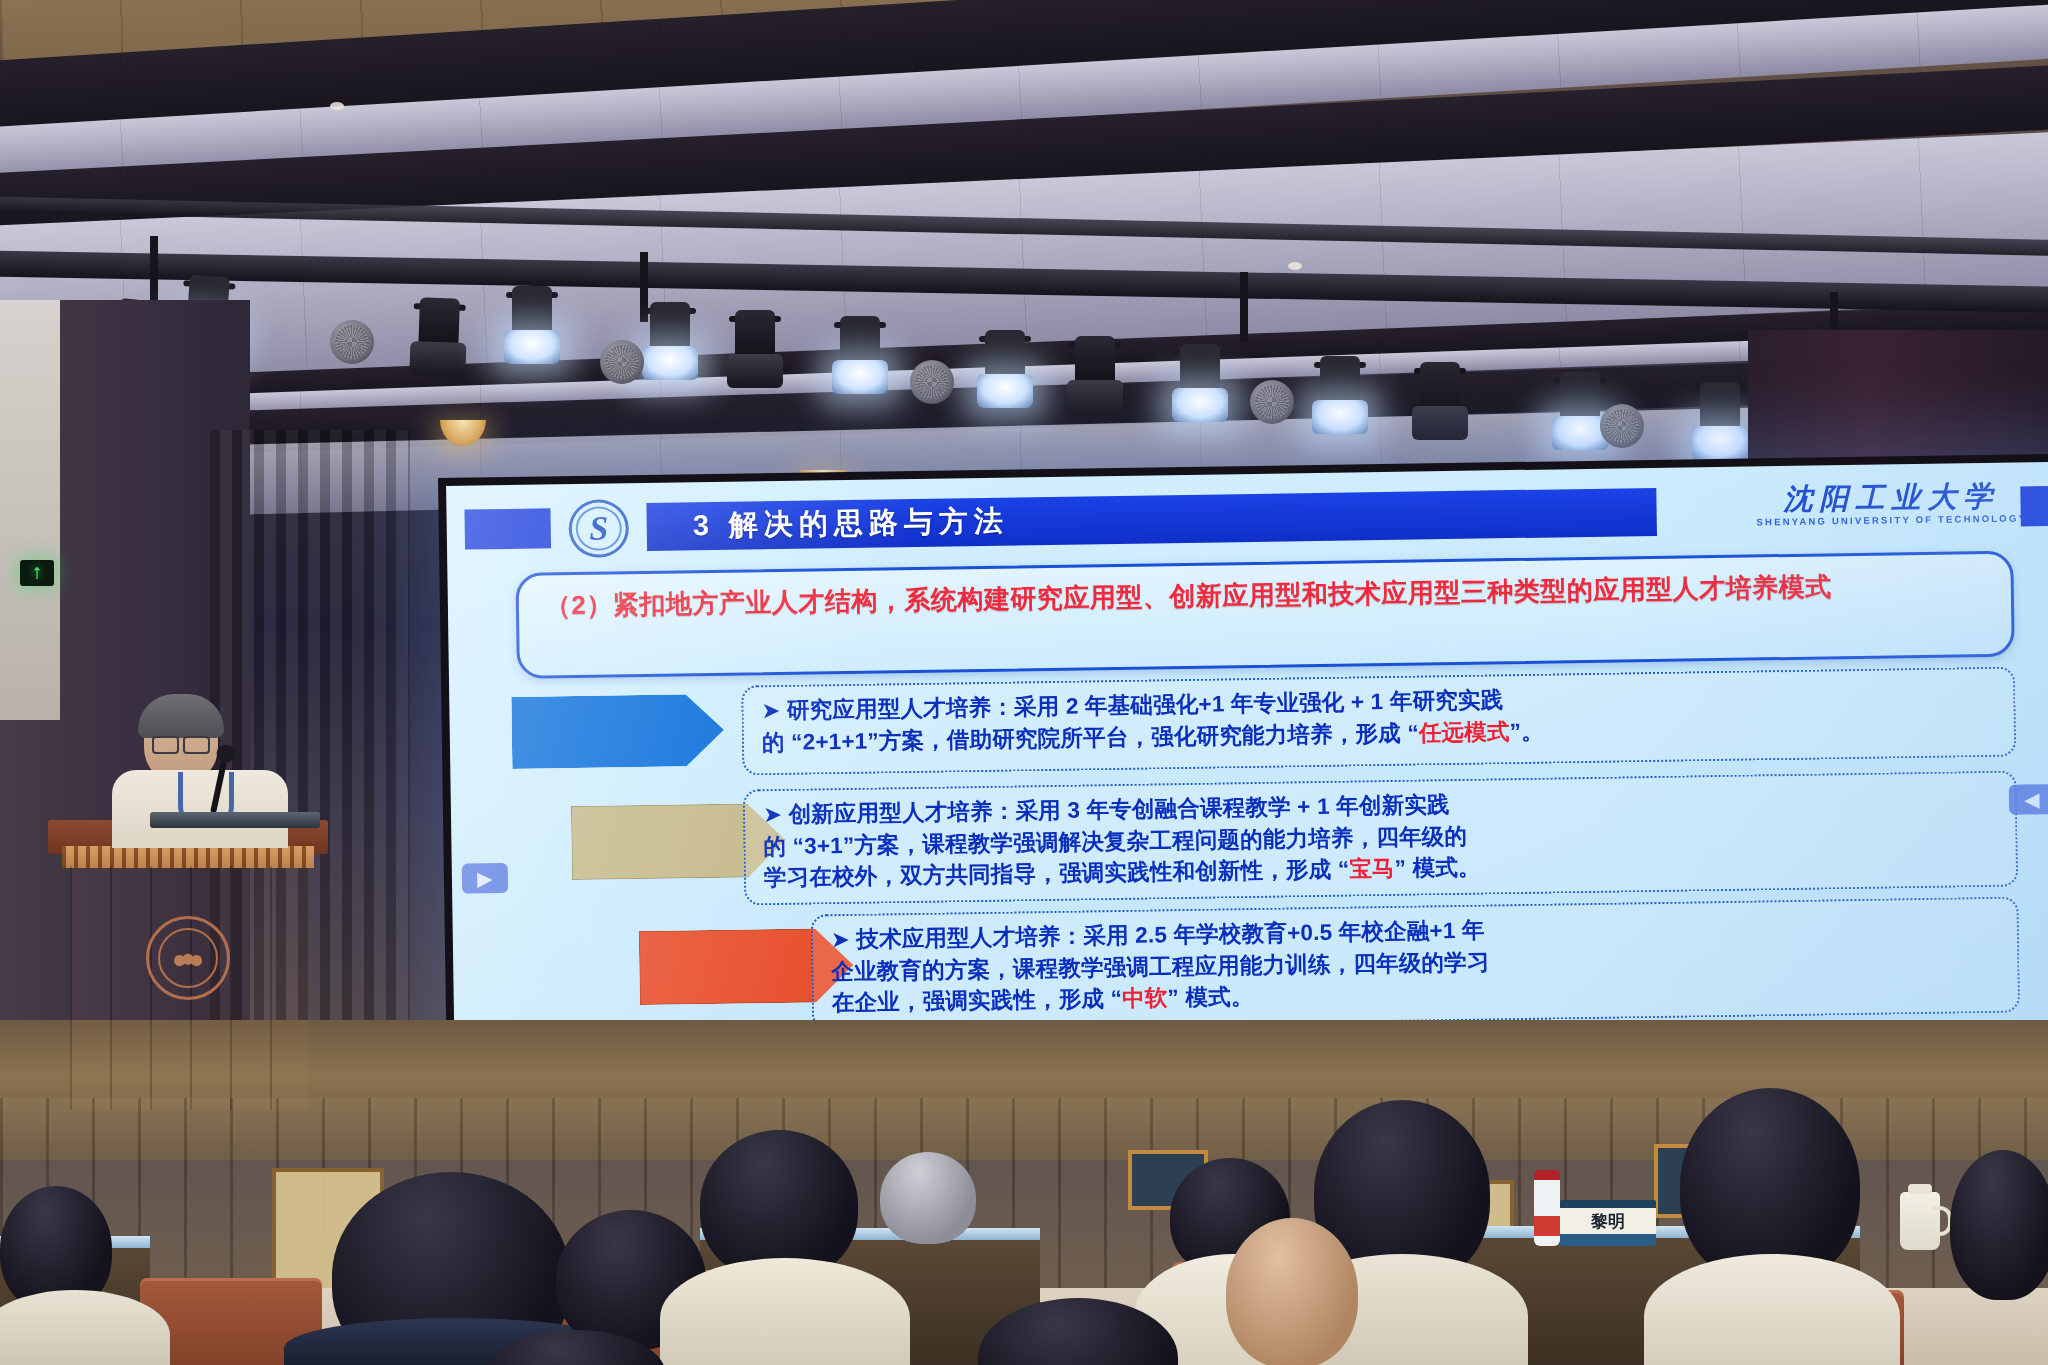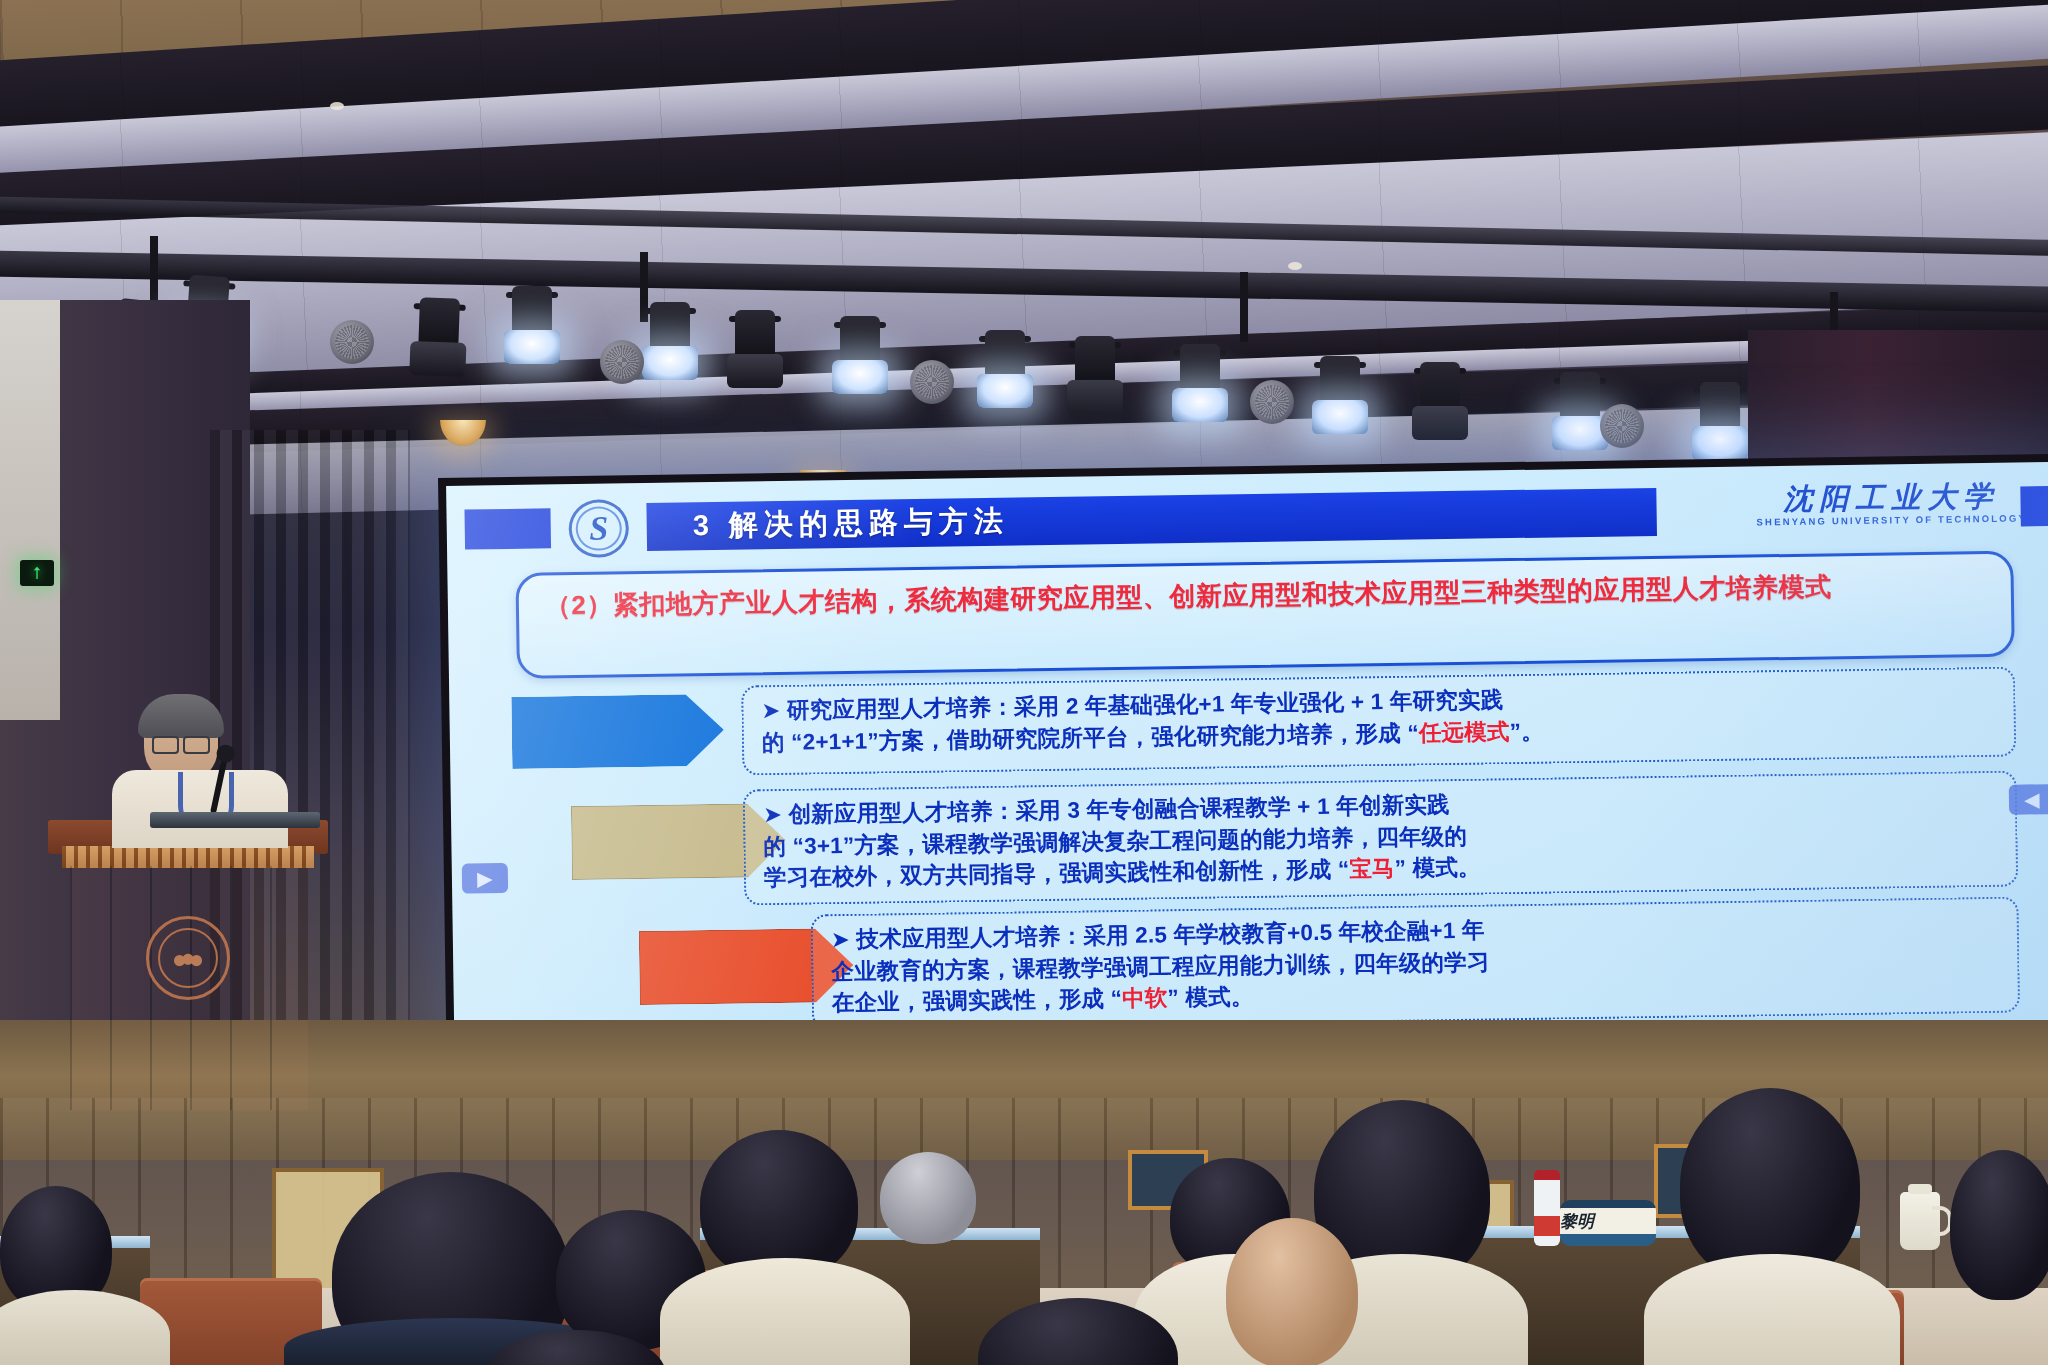--- a/index.html
+++ b/index.html
@@ -164,21 +164,21 @@
         background:radial-gradient(ellipse at 40% 22%,#3a3748,#14121d 70%);}
   .shoulder{position:absolute;border-radius:50% 50% 0 0;}
   .chair{position:absolute;background:linear-gradient(180deg,#a4593a,#7e3f27);border-radius:7px 7px 0 0;
         box-shadow:inset 0 3px 0 rgba(255,190,150,.22);}
   .desk{position:absolute;background:linear-gradient(180deg,#5c4a36,#3a2e22);}
   .desk-lip{position:absolute;background:linear-gradient(180deg,#cfe4f4,#8fb4cf);}
   .bottle{position:absolute;width:26px;height:76px;border-radius:5px 5px 6px 6px;
         background:linear-gradient(180deg,#b3222a 0 10px,#eef2f5 10px 46px,#cf3b33 46px 66px,#eef2f5 66px 100%);}
   .nameplate{position:absolute;width:96px;height:46px;
         background:linear-gradient(180deg,#20415e 0 8px,#f2f0e4 8px 34px,#2a5e86 34px 100%);
-        border-radius:10px;display:flex;align-items:center;justify-content:flex-start;font-style:italic;}
+        border-radius:2px;display:flex;align-items:center;justify-content:center;}
   .nameplate span{color:#1a2330;font-size:17px;font-weight:bold;margin-top:-3px;}
   .mug{position:absolute;width:40px;height:58px;border-radius:5px 5px 8px 8px;
         background:linear-gradient(180deg,#f3f1e6,#dedacb);}
   .mug:after{content:"";position:absolute;right:-12px;top:14px;width:16px;height:22px;
         border:4px solid #e6e2d4;border-left:none;border-radius:0 12px 12px 0;}
   .mug .lid{position:absolute;left:8px;top:-8px;width:24px;height:10px;border-radius:4px;background:#e9e5d6;}
   .frame{position:absolute;border:4px solid #c48a3e;background:#2d3f52;}
 </style>
 </head>
 <body>

